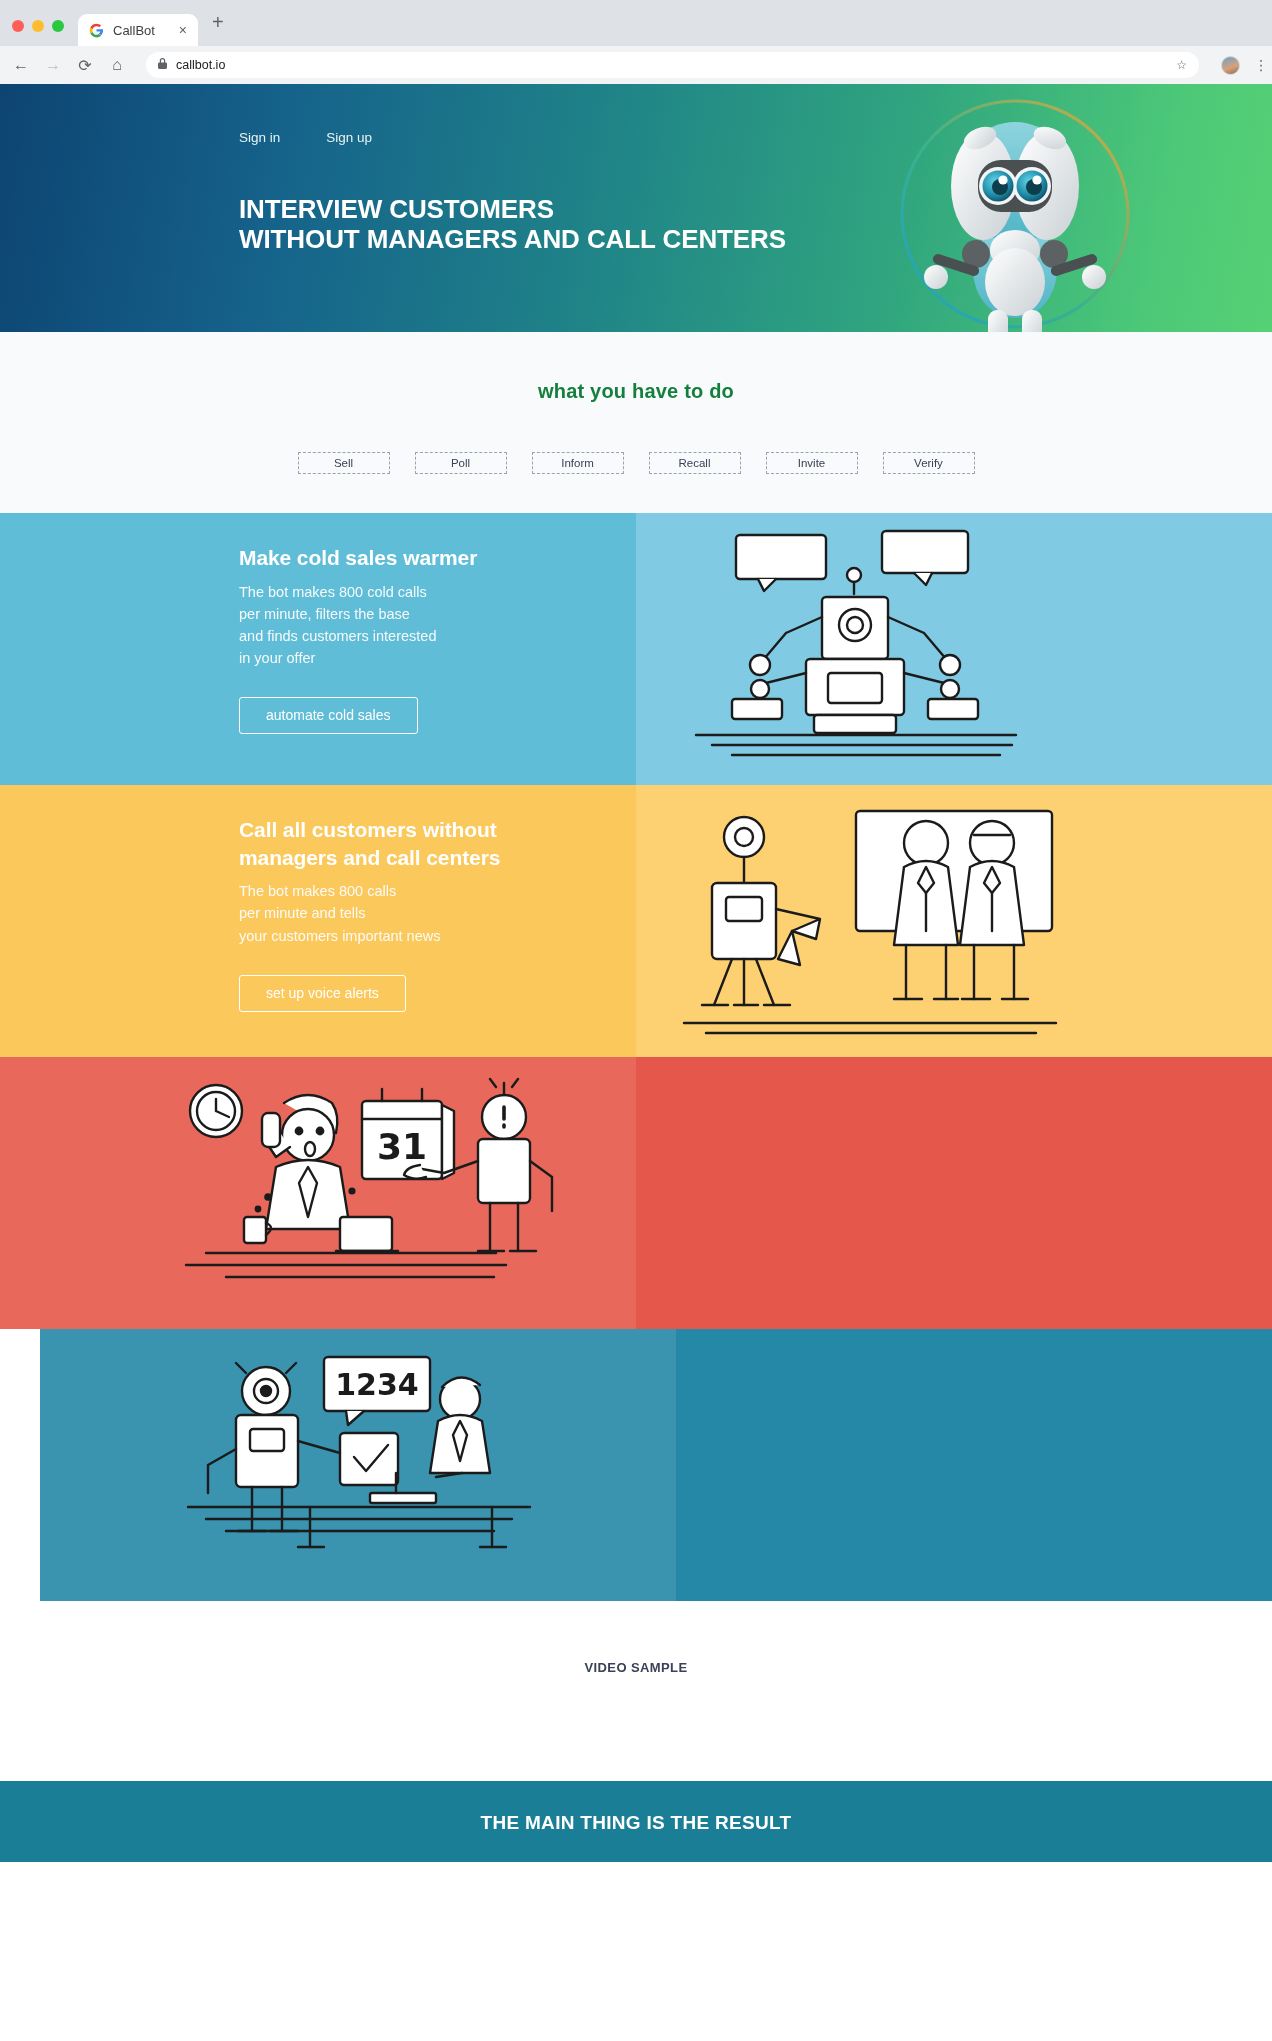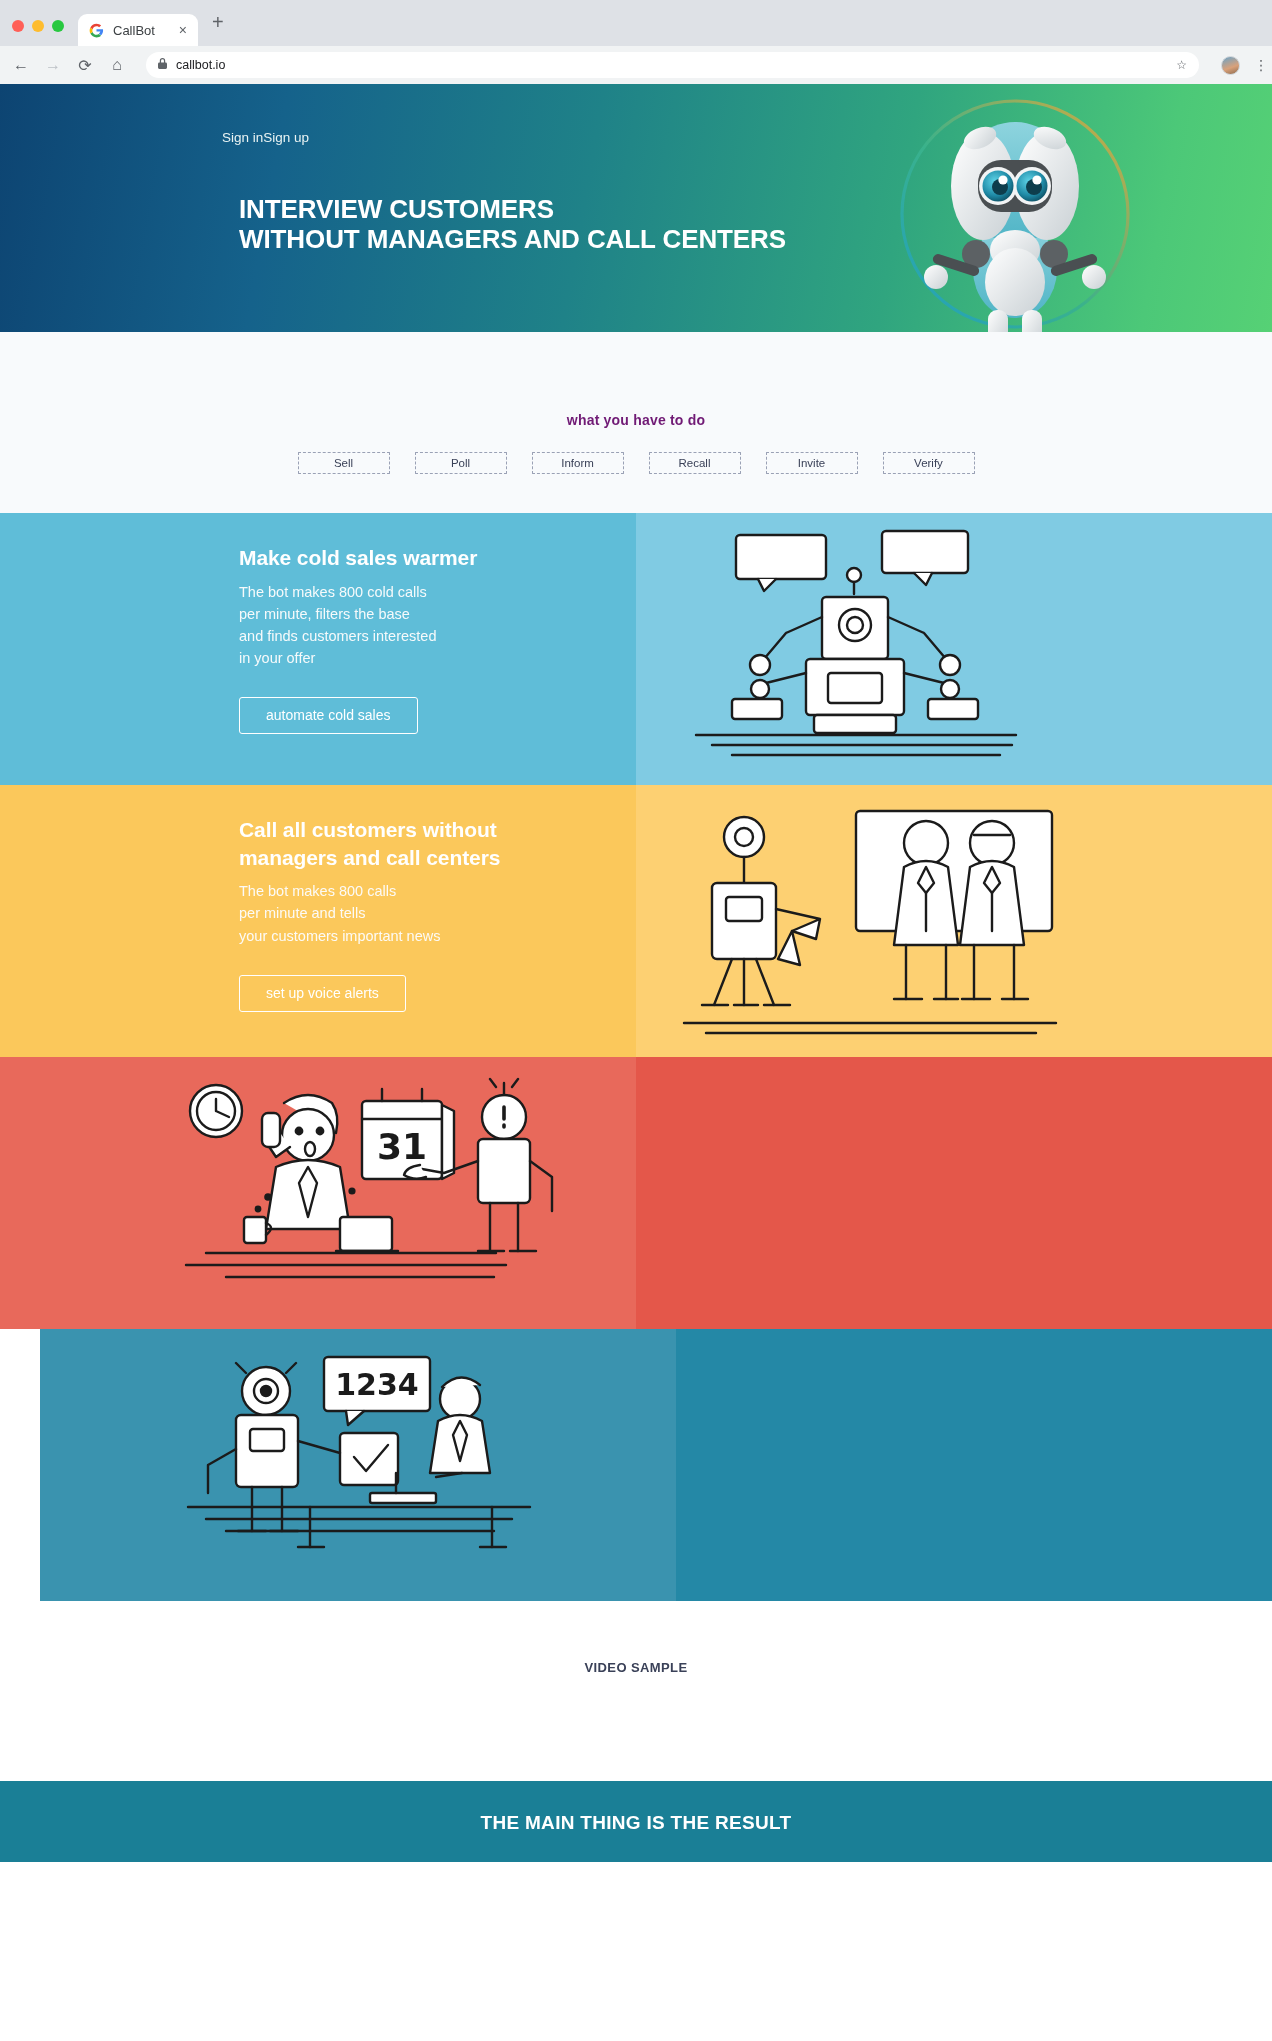--- a/index.html
+++ b/index.html
@@ -52,34 +52,34 @@
 
   
   .page { width: 1272px; }
 
   
   .hero {
     height: 248px; position: relative; overflow: hidden;
     background: linear-gradient(100deg, #0d4472 0%, #15628b 22%, #1f8288 46%, #30a57f 70%, #4cc878 90%, #56d175 100%);
   }
   .hero-inner { position: relative; width: 1272px; height: 248px; }
-  .hero-nav { position: absolute; left: 222px; top: 46px; display: flex; }
+  .hero-nav { position: absolute; left: 239px; top: 46px; display: flex; gap: 46px; }
   .hero-nav a { color: #e9f3f3; font-size: 13.5px; text-decoration: none; }
   .hero-h1 {
     position: absolute; left: 239px; top: 110px;
     color: #ffffff; font-size: 26px; font-weight: 700; line-height: 1.17;
     letter-spacing: -0.1px; white-space: pre-line;
   }
   .hero-art { position: absolute; right: 112px; top: -10px; width: 290px; height: 290px; }
 
   
   .tags-band { background: #f8fafc; height: 181px; position: relative; }
   .tags-title {
-    position: absolute; top: 80px; width: 100%; text-align: center;
-    font-size: 14px; font-weight: 700; color: #701a75; letter-spacing: 0.2px;
+    position: absolute; top: 48px; width: 100%; text-align: center;
+    font-size: 20px; font-weight: 700; color: #15803d; letter-spacing: 0.2px;
   }
   .tags-row {
     position: absolute; top: 120px; width: 100%;
     display: flex; justify-content: center; gap: 25px;
   }
   .tag {
     width: 92px; height: 22px; border: 1px dashed #9aa1b5; border-radius: 1px;
     display: flex; align-items: center; justify-content: center;
     font-size: 11.5px; color: #3a4158; background: transparent;
   }

